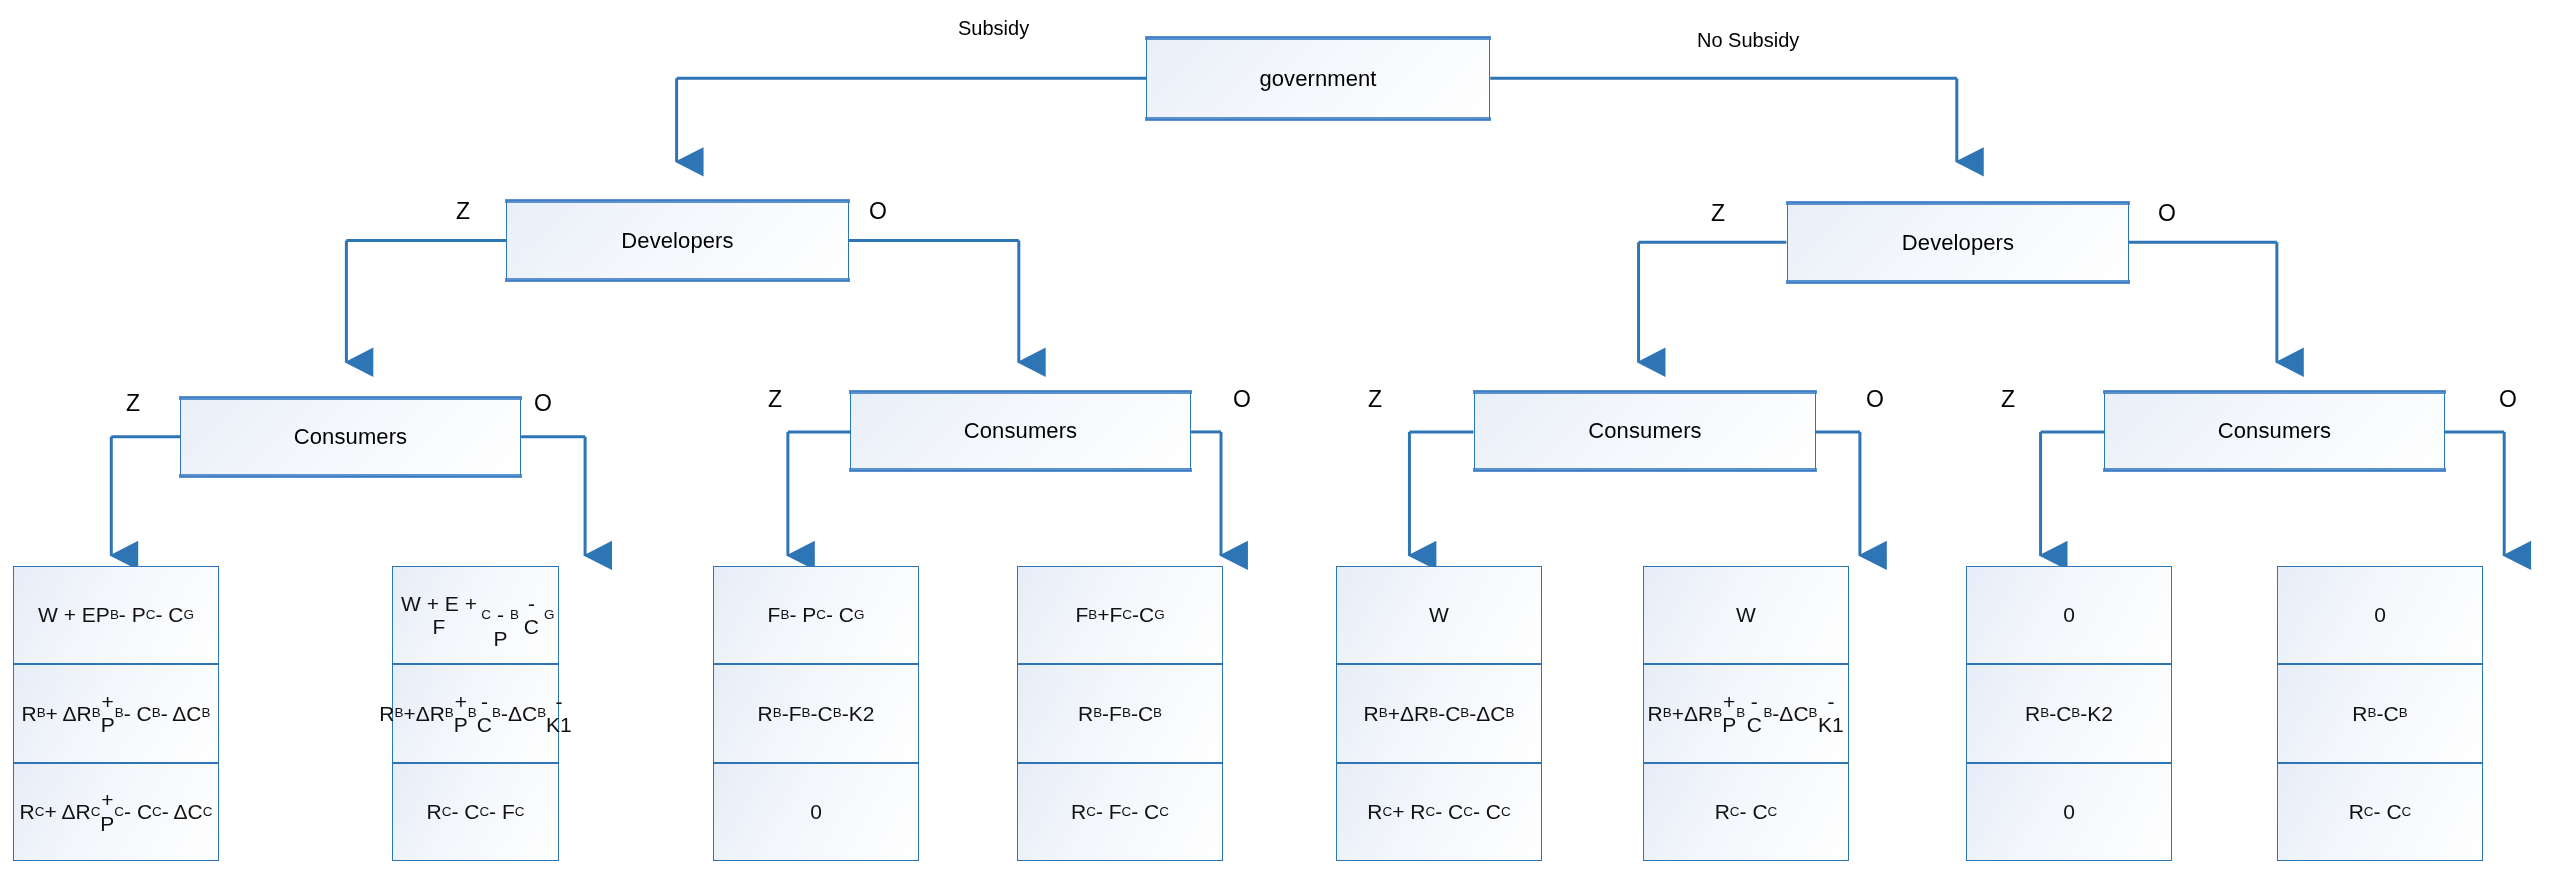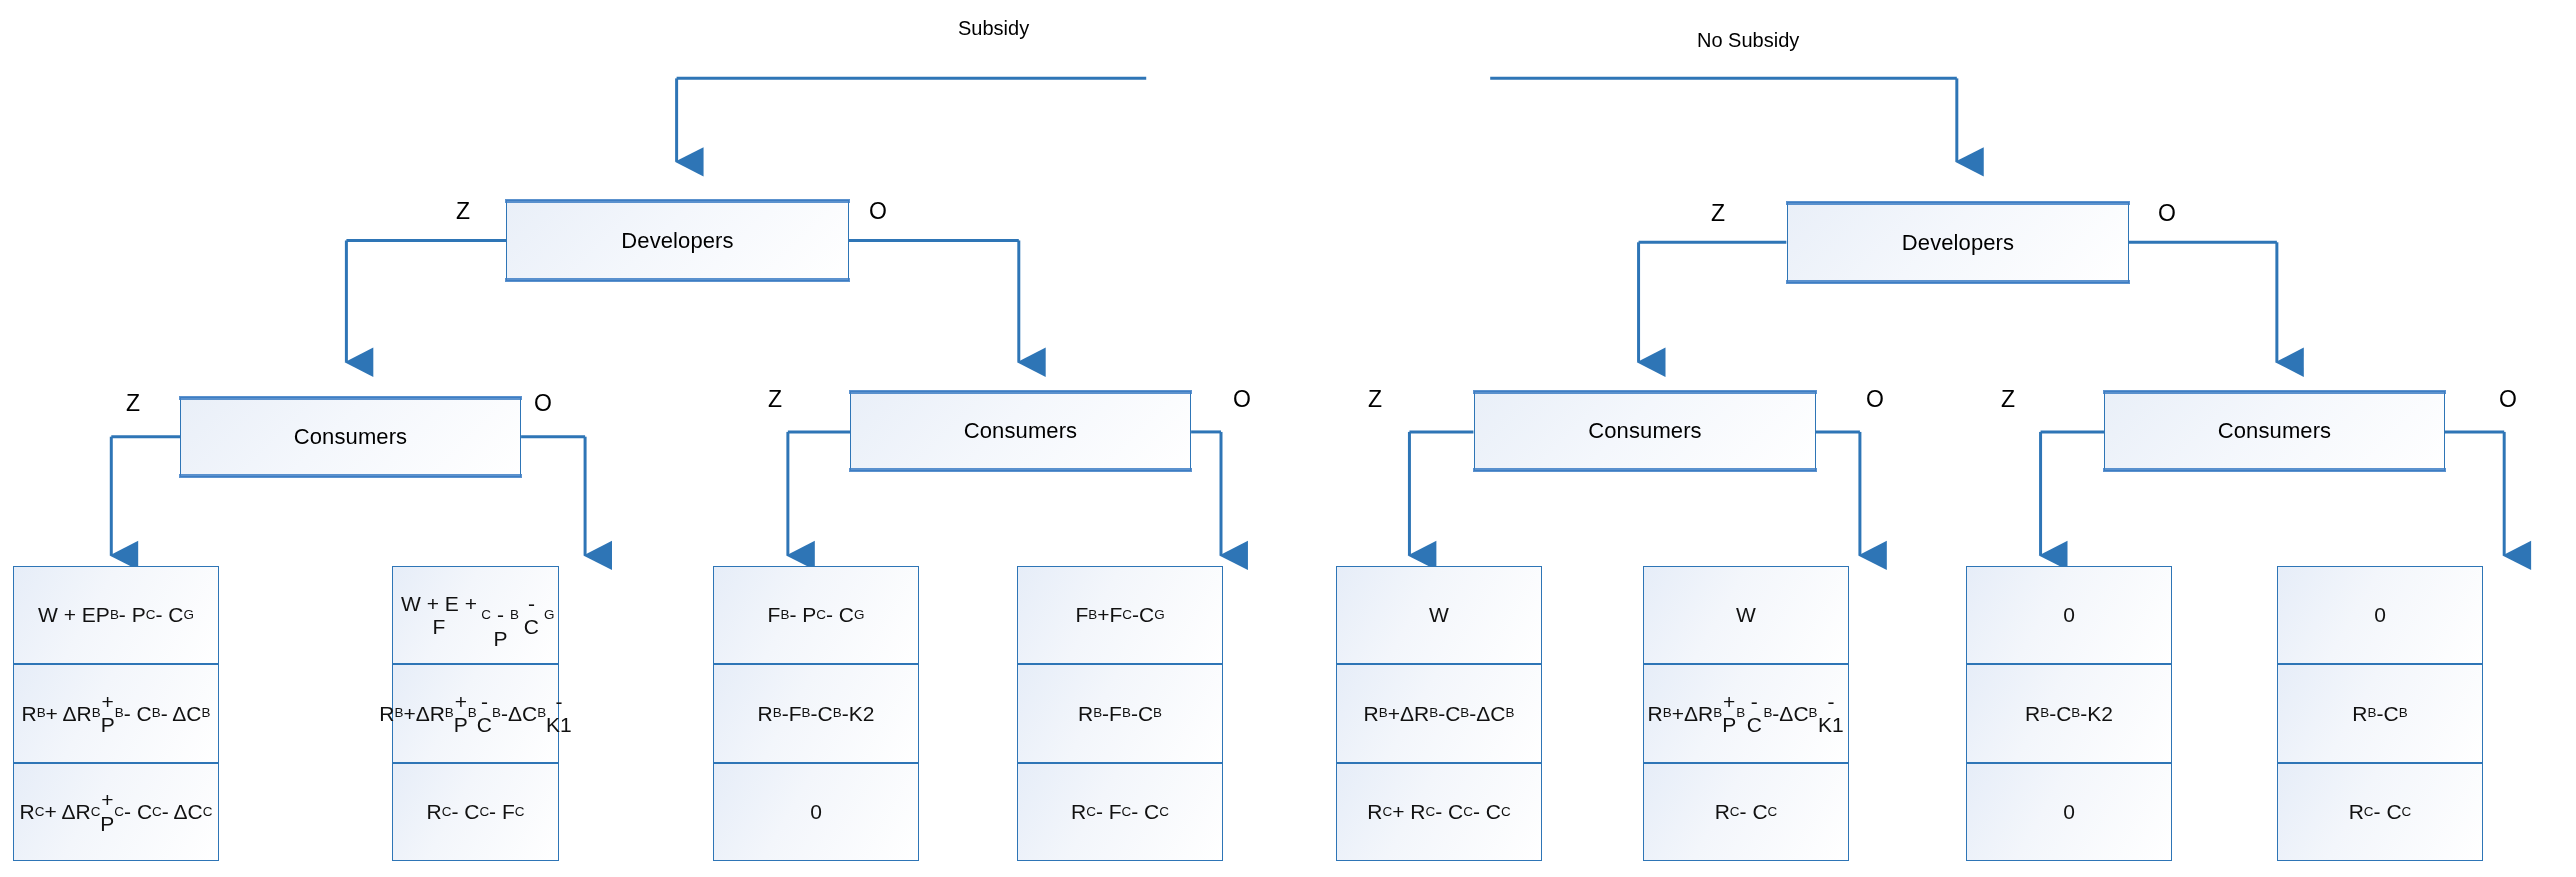--- a/index.html
+++ b/index.html
@@ -112,20 +112,25 @@
       <path d="M3033,722 H3108"></path>
       <path d="M3108,722 V928" marker-end="url(#arw)"></path>
 
       <path d="M3516,722 H3410"></path>
       <path d="M3410,722 V928" marker-end="url(#arw)"></path>
       <path d="M4085,722 H4185"></path>
       <path d="M4185,722 V928" marker-end="url(#arw)"></path>
     </g>
   </svg>
 
+  <div class="node" style="left:1146px;top:37px;width:344px;height:83px;">
+    <span class="cap-top"></span>
+    <span class="cap-bot"></span>
+    <span>government</span>
+  </div>
 
   <div class="node" style="left:506px;top:200px;width:343px;height:81px;">
     <span class="cap-top"></span>
     <span class="cap-bot"></span>
     <span>Developers</span>
   </div>
 
   <div class="node" style="left:1787px;top:202px;width:342px;height:81px;">
     <span class="cap-top"></span>
     <span class="cap-bot"></span>

